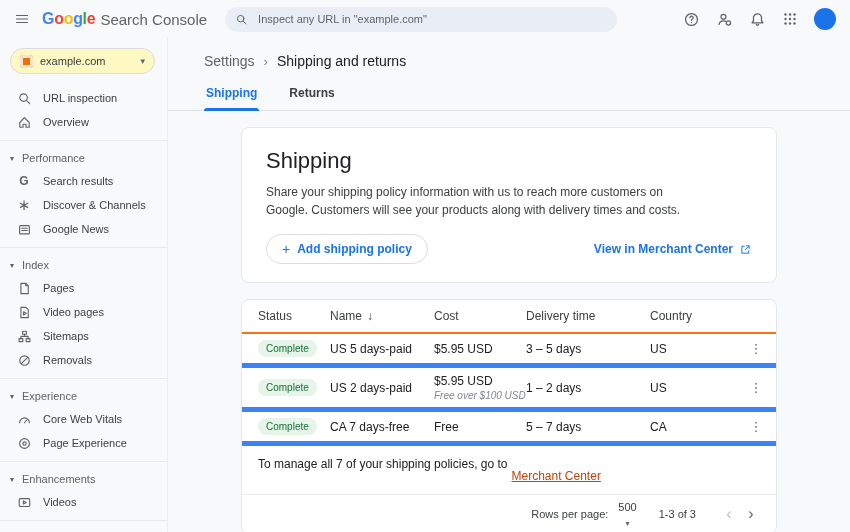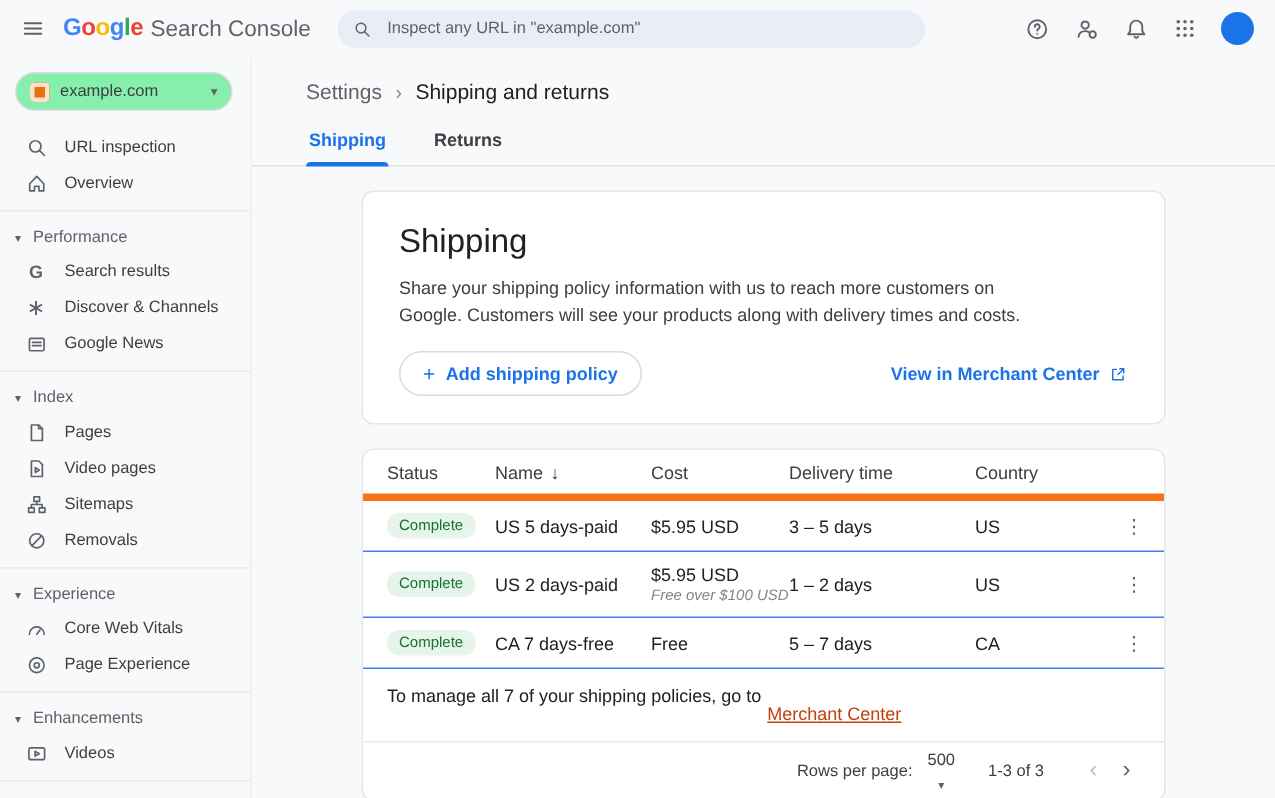--- a/index.html
+++ b/index.html
@@ -19,21 +19,21 @@
   .searchbar input::placeholder { color:#5f6368; }
   .topbar-right { margin-left:auto; display:flex; align-items:center; gap:5px; }
   .avatar { width:22px; height:22px; border-radius:50%; background:#1a73e8; margin-left:5px; cursor:pointer; }
   svg.ic { stroke:#5f6368; fill:none; stroke-width:1.2; stroke-linecap:round; stroke-linejoin:round; }
 
   
   .app { display:flex; height:494px; }
 
   
   .sidebar { width:168px; flex:none; border-right:1px solid #eceff1; padding-top:8px; overflow:hidden; }
-  .property { margin:2px 12px 12px 10px; height:26px; border:1px solid #dadce0; border-radius:13px; background:#86efac;
+  .property { margin:2px 12px 12px 10px; height:26px; border:1px solid #dadce0; border-radius:13px; background:#fef9c3;
     display:flex; align-items:center; padding:0 9px; gap:7px; cursor:pointer; }
   .prop-ico { width:13px; height:13px; border-radius:3px; background:#e8710a; box-shadow:inset 0 0 0 3px #fbe2cc; flex:none; }
   .prop-label { font-size:11px; color:#3c4043; flex:1; }
   .prop-caret { font-size:9px; color:#5f6368; }
   .nav-item { display:flex; align-items:center; gap:11px; height:24px; padding-left:16px; font-size:11px; color:#3c4043; cursor:pointer; }
   .nav-ico { width:16px; height:16px; display:flex; align-items:center; justify-content:center; color:#5f6368; flex:none; }
   .g-ico { font-size:12px; font-weight:700; }
   .star-ico { font-size:15px; }
   .section-divider { border-top:1px solid #e8eaed; margin:6px 0; }
   .section-head { display:flex; align-items:center; gap:5px; height:22px; padding-left:7px; font-size:11px; color:#5f6368; cursor:pointer; }
@@ -57,23 +57,23 @@
   .intro h1 { margin:0 0 9px; font-size:22px; font-weight:400; color:#202124; }
   .intro p { margin:0; font-size:12px; line-height:1.5; color:#3c4043; max-width:442px; }
   .intro-actions { display:flex; align-items:center; justify-content:space-between; margin-top:15px; }
   .add-btn { display:flex; align-items:center; gap:7px; height:30px; padding:0 15px; border:1px solid #dadce0; border-radius:16px;
     background:#fff; color:#1a73e8; font-size:12px; font-weight:700; cursor:pointer; font-family:inherit; }
   .add-btn .plus { font-size:14px; font-weight:400; }
   .mc-link { display:flex; align-items:center; gap:6px; color:#1a73e8; font-size:12px; font-weight:700; cursor:pointer; }
   .mc-link svg.ic { stroke:#1a73e8; }
 
   .table-card { margin-top:16px; }
-  .t-head { display:flex; align-items:center; height:34px; padding:0 10px 0 16px; border-bottom:5px solid #f97316;
+  .t-head { display:flex; align-items:center; height:34px; padding:0 10px 0 16px; border-bottom:2px solid #f97316;
     font-size:12px; color:#3c4043; }
-  .t-row { display:flex; align-items:center; min-height:34px; padding:0 10px 0 16px; border-bottom:1px solid #3b82f6;
+  .t-row { display:flex; align-items:center; min-height:34px; padding:0 10px 0 16px; border-bottom:5px solid #3b82f6;
     font-size:12px; color:#202124; }
   .t-row.tall { min-height:44px; }
   .c-status{width:72px; flex:none;} .c-name{width:104px; flex:none; display:flex; align-items:center; gap:5px;}
   .c-cost{width:92px; flex:none;} .c-del{width:124px; flex:none;} .c-cty{flex:1;} .c-menu{width:20px; flex:none; text-align:center;}
   .sort { color:#3c4043; font-size:12px; }
   .badge { display:inline-block; background:#e6f4ea; color:#137333; font-size:10px; padding:3px 8px; border-radius:8px; }
   .cost-note { font-size:10px; color:#80868b; margin-top:2px;font-style:italic; }
   .kebab { color:#5f6368; font-size:13px; cursor:pointer; }
   .t-footnote { display:flex; gap:4px; padding:11px 16px; font-size:12px; color:#202124; border-bottom:1px solid #e8eaed; }
   .t-footnote .lnk { color:#c2410c; text-decoration:underline; cursor:pointer;margin-top:12px; }

